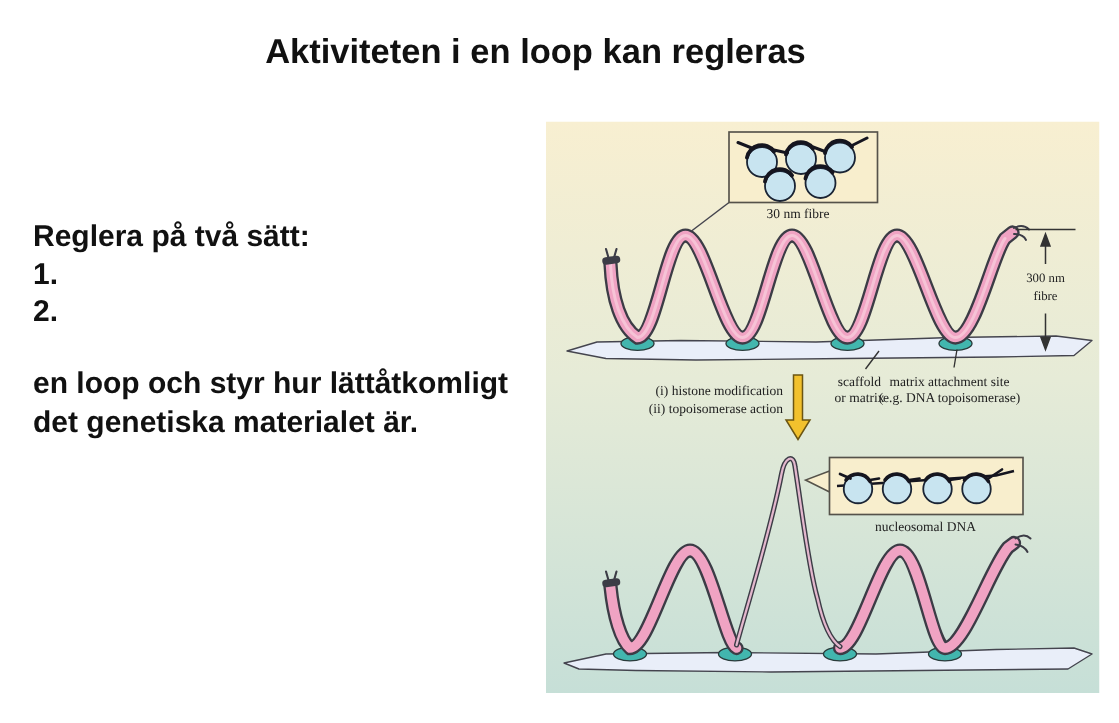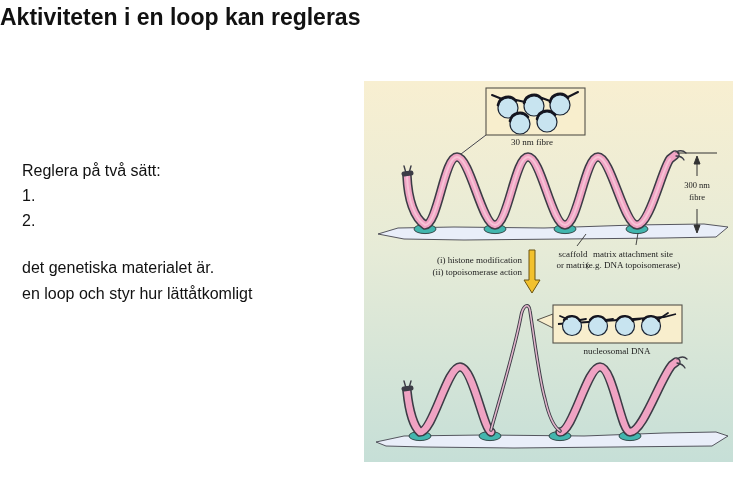--- a/index.html
+++ b/index.html
@@ -1,20 +1,20 @@
 <!DOCTYPE html>
 <html><head>
 <meta charset="utf-8">
 <style>
   html,body{margin:0;padding:0;background:#fff;}
   body{width:746px;height:482px;position:relative;overflow:hidden;
        font-family:"Liberation Sans",sans-serif;color:#111;}
-  .title{position:absolute;top:4px;left:0;width:714px;text-align:left;
+  .title{position:absolute;top:21px;left:0;width:714px;text-align:center;
          font-size:23px;font-weight:bold;letter-spacing:0;}
-  .lefttext{position:absolute;left:22px;top:158px;width:340px;font-size:16px;}
+  .lefttext{position:absolute;left:22px;top:146px;width:340px;font-size:20px;font-weight:bold;}
   .intro{line-height:25px;}
   .listrow{display:flex;line-height:25px;}
   .listnum{width:30px;flex:0 0 30px;}
   .spacer{height:22px;}
   .paraline{line-height:26px;}
   .diagram{position:absolute;left:364px;top:81px;width:369px;height:381px;}
   .dlabel{font-family:"Liberation Serif",serif;font-size:9px;fill:#222;}
   .dlabel-sm{font-family:"Liberation Serif",serif;font-size:8.5px;fill:#222;}
 </style>
 </head>
@@ -24,22 +24,22 @@
 
 <div class="lefttext">
   <div class="intro">Reglera på två sätt:</div>
   <div class="listrow">
     <span class="listnum">1.</span>
   </div>
   <div class="listrow">
     <span class="listnum">2.</span>
   </div>
   <div class="spacer"></div>
+  <div class="paraline">en loop och styr hur lättåtkomligt</div>
   <div class="paraline">det genetiska materialet är.</div>
-  <div class="paraline">en loop och styr hur lättåtkomligt</div>
 </div>
 
 <svg class="diagram" viewBox="0 0 369 381" xmlns="http://www.w3.org/2000/svg">
   <defs>
     <linearGradient id="bgGrad" x1="0" y1="0" x2="0" y2="1">
       <stop offset="0" stop-color="#f8efd1"></stop>
       <stop offset="0.45" stop-color="#e6ebd7"></stop>
       <stop offset="1" stop-color="#c6dfd7"></stop>
     </linearGradient>
   </defs>

